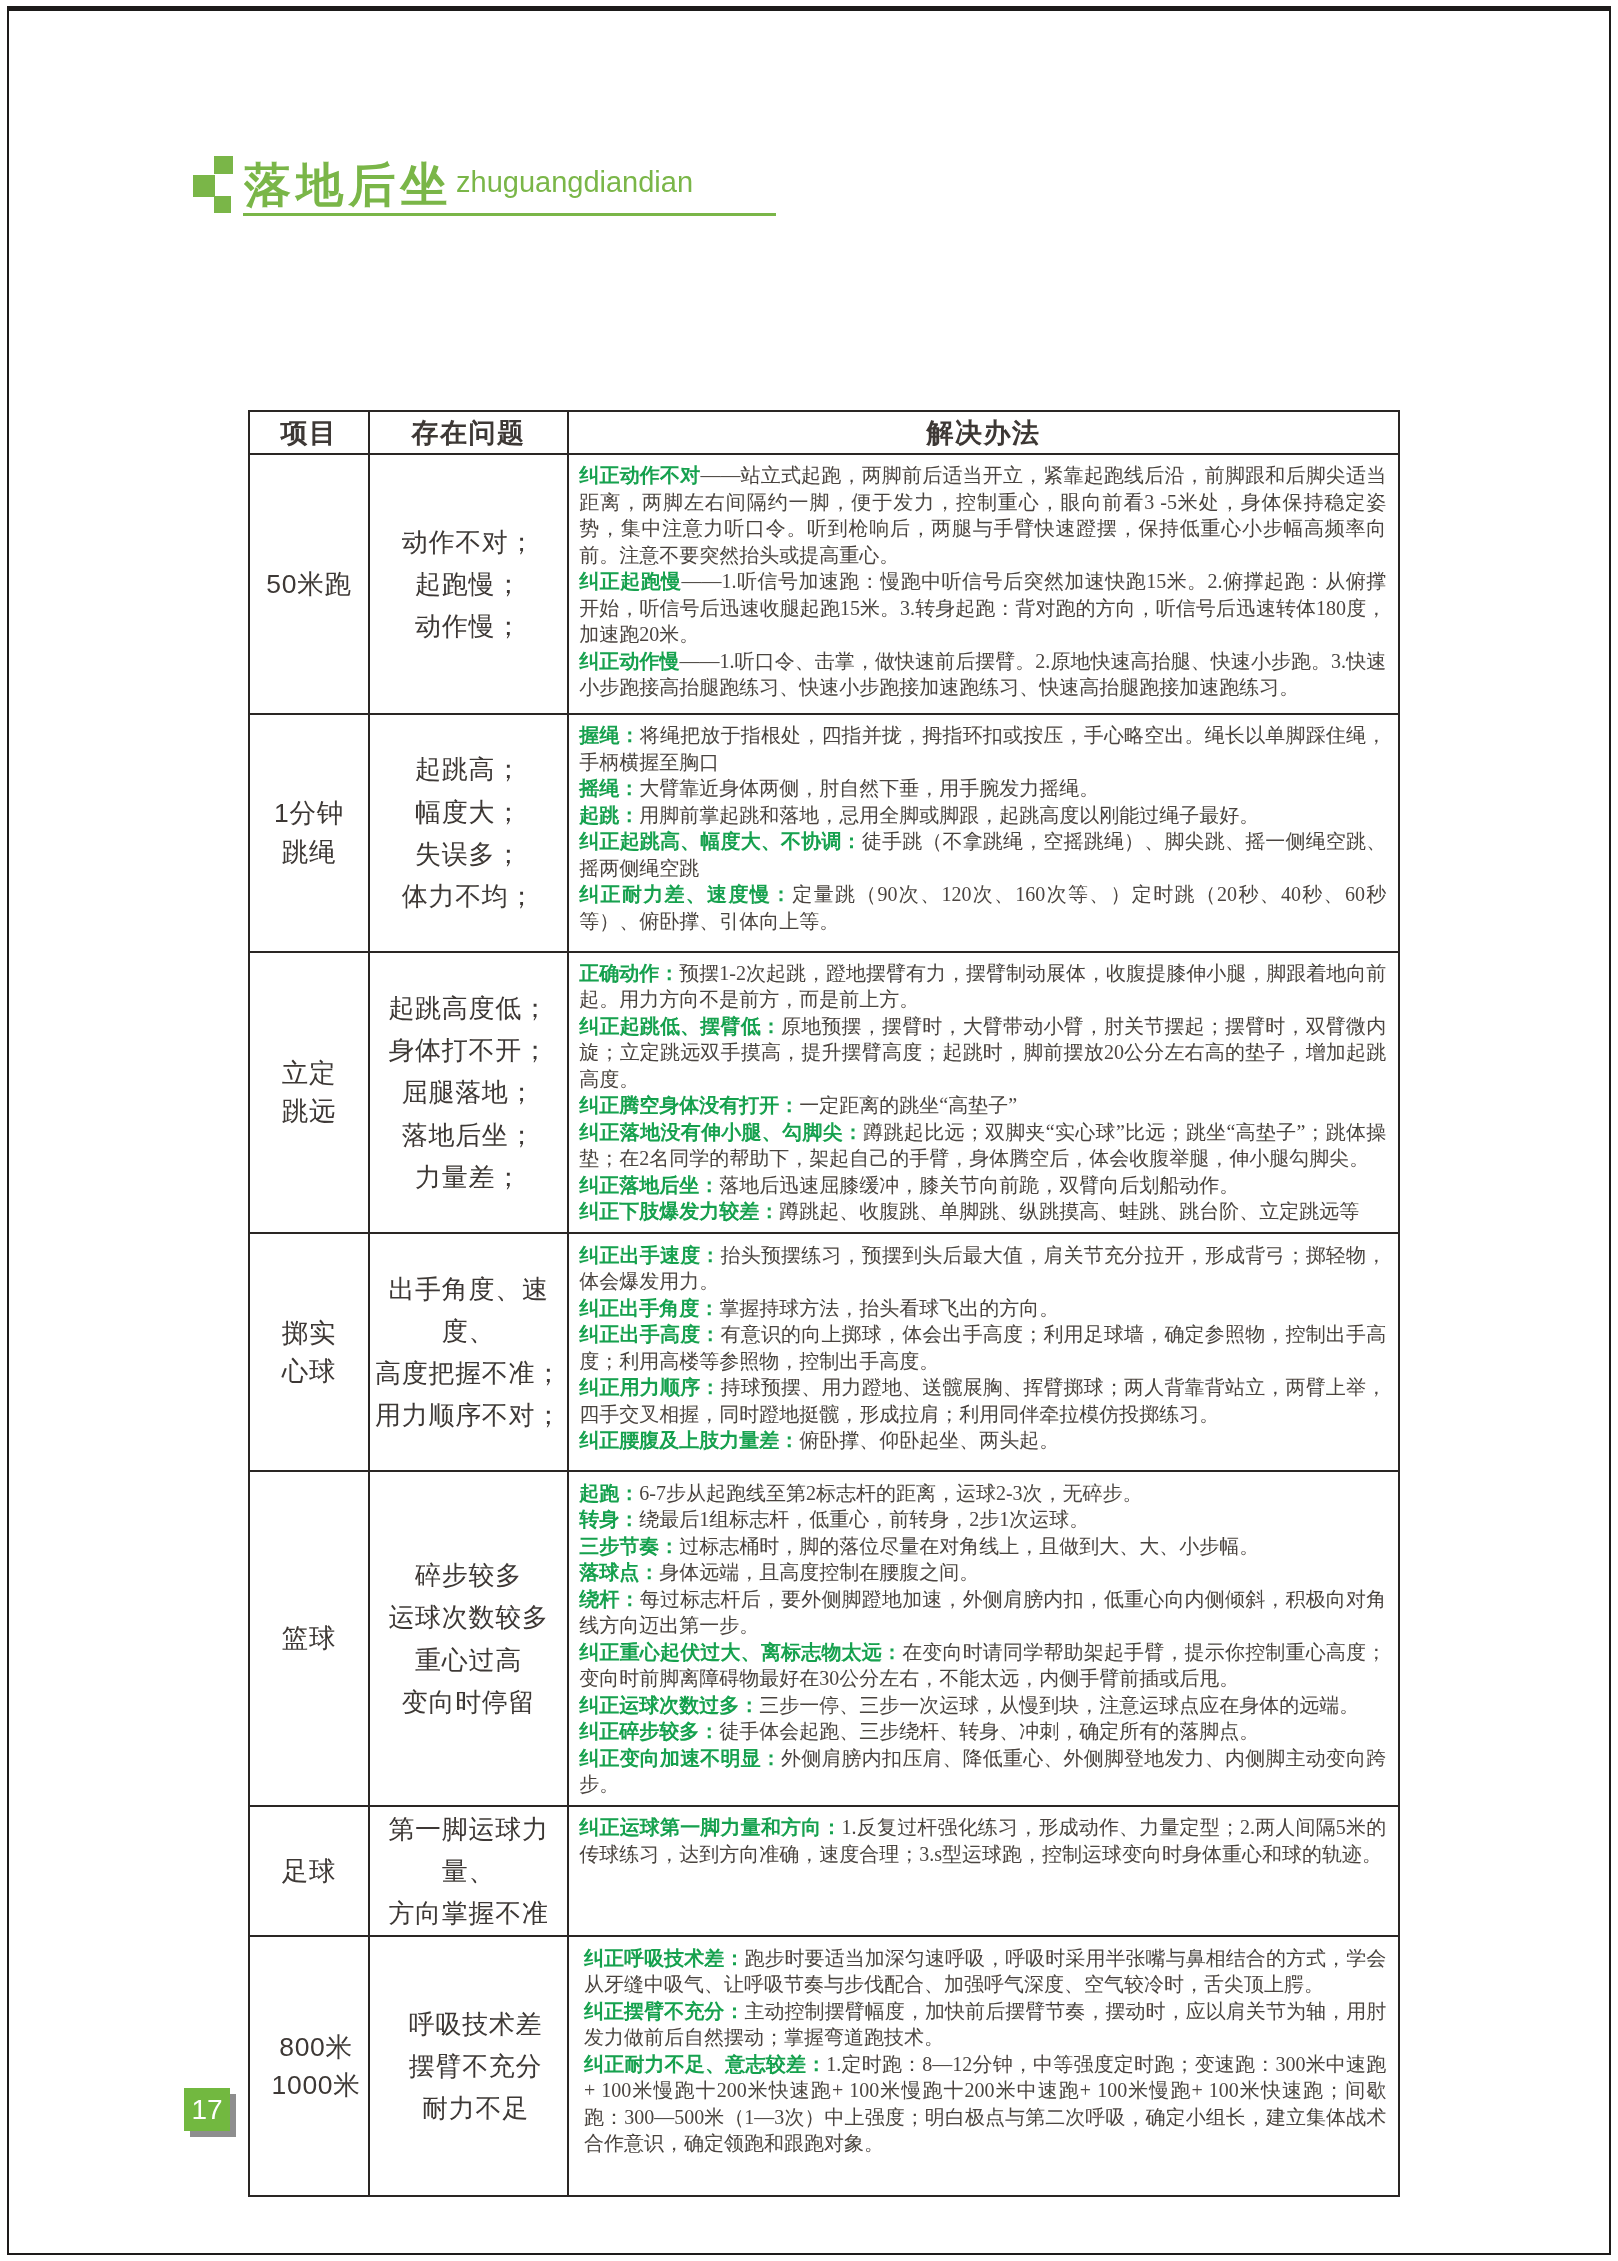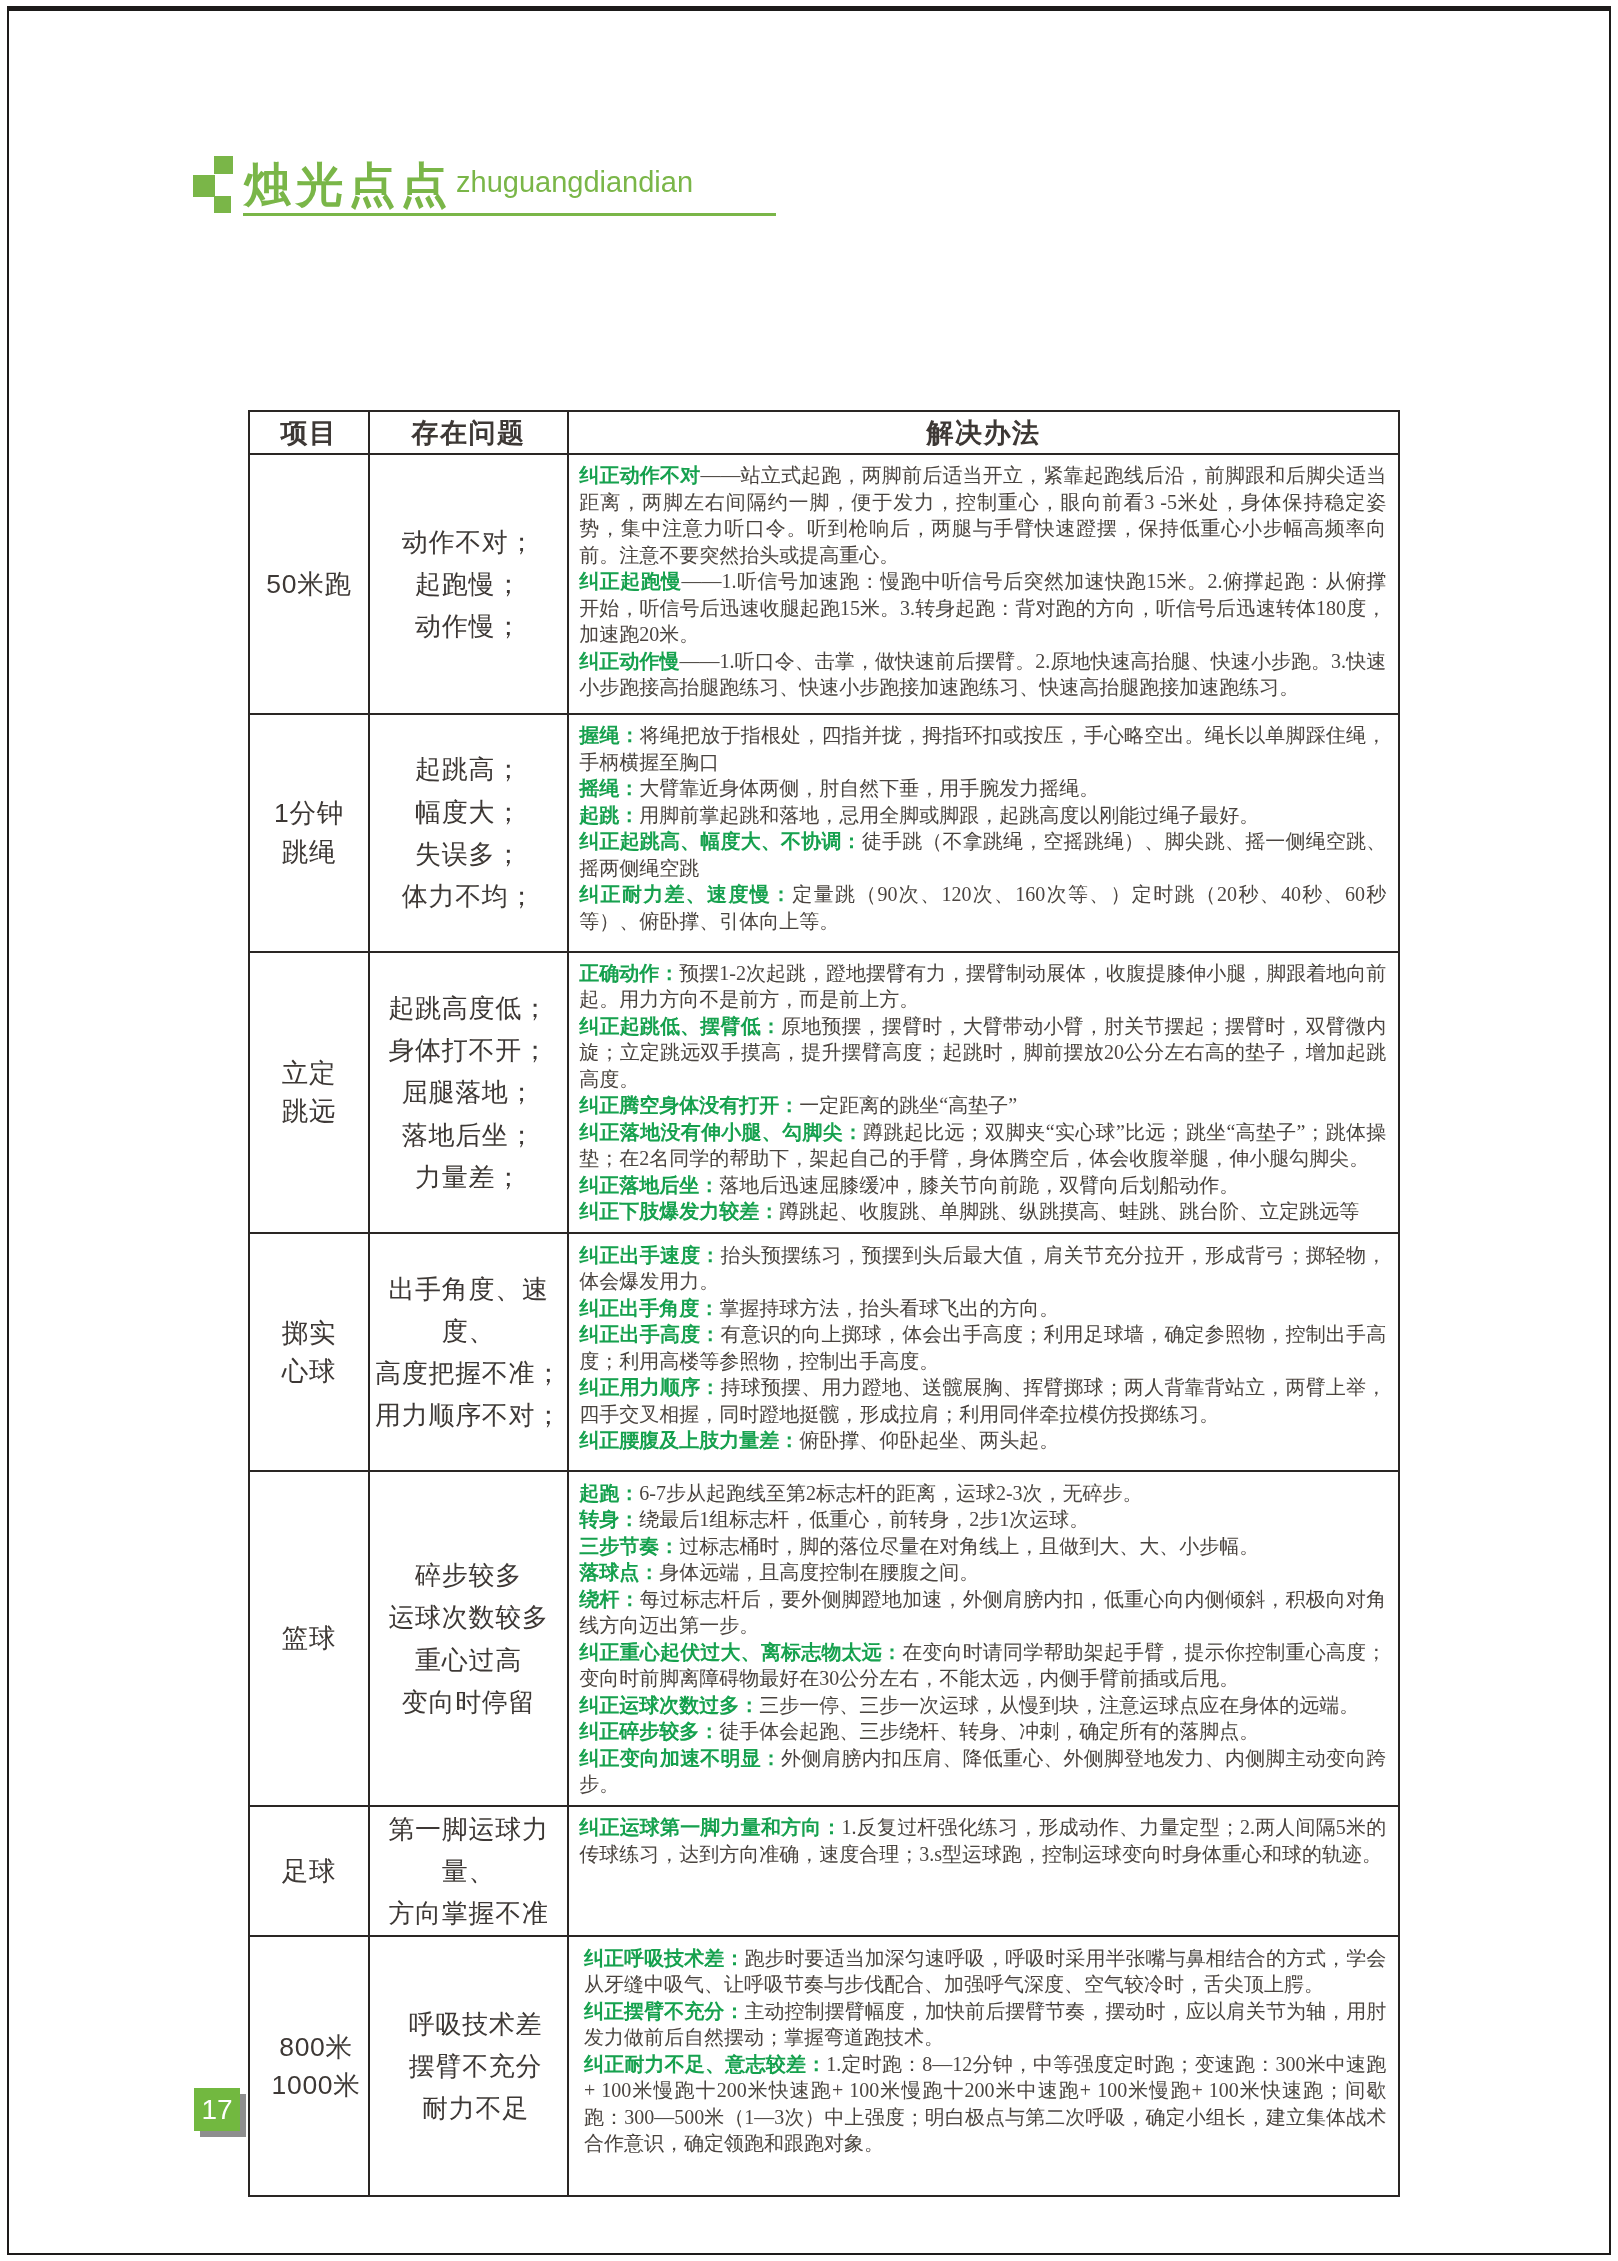--- a/index.html
+++ b/index.html
@@ -88,41 +88,41 @@
   }
   
   tbody tr:nth-child(1) td{height:243px;}
   tbody tr:nth-child(2) td{height:221px;}
   tbody tr:nth-child(3) td{height:234px;}
   tbody tr:nth-child(4) td{height:221px;}
   tbody tr:nth-child(5) td{height:309px;}
   tbody tr:nth-child(6) td{height:88px;}
   tbody tr:nth-child(7) td{height:243px;padding-left:15px;}
   
-  .pagenum-wrap{position:absolute;left:194px;top:2088px;width:40px;height:50px;}
+  .pagenum-wrap{position:absolute;left:184px;top:2088px;width:40px;height:50px;}
   .pagenum-shadow{position:absolute;left:5.9px;top:5.9px;width:46px;height:43px;background:#8e8e8e;}
   .pagenum{
     position:absolute;left:0;top:0;width:46px;height:43px;
     background:#72b840;color:#ffffff;
     font-size:28px;display:flex;align-items:center;justify-content:center;
     font-family:"Liberation Sans", sans-serif;
   }
 </style>
 </head>
 <body>
 
 <div class="page">
   <div class="frame"></div>
 
   <div class="logo-icon">
     <div class="sq sq1"></div>
     <div class="sq sq2"></div>
     <div class="sq sq3"></div>
   </div>
-  <div class="brand-cn">烛光点点</div>
+  <div class="brand-cn">落地后坐</div>
   <div class="brand-py">zhuguangdiandian</div>
   <div class="brand-rule"></div>
 
 
   <table class="main">
     <colgroup>
         <col class="c1">
         <col class="c2">
         <col class="c3">
       </colgroup>

